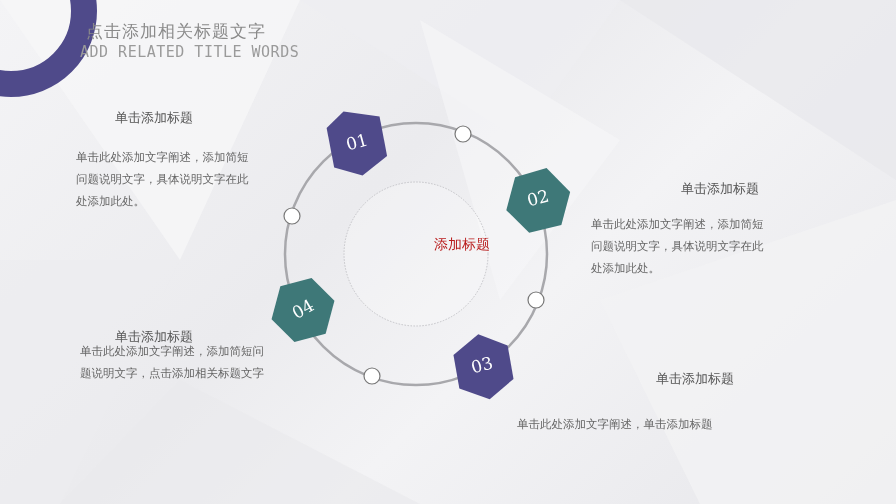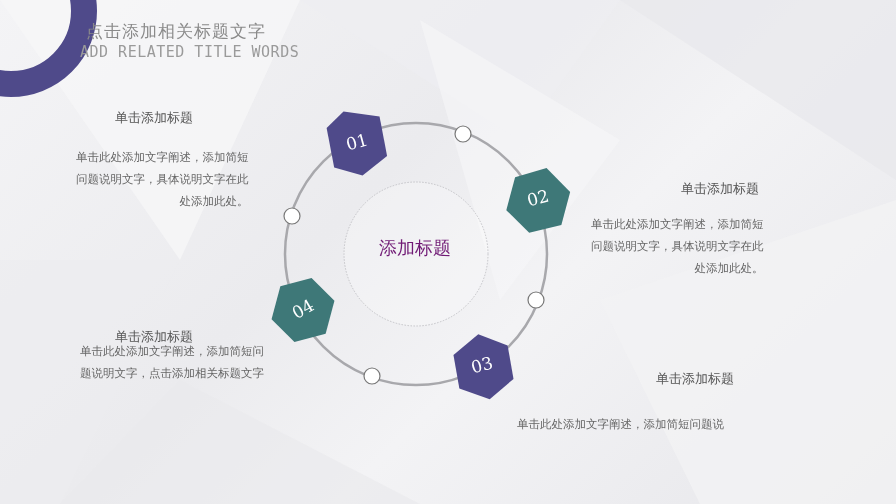--- a/index.html
+++ b/index.html
@@ -5,23 +5,23 @@
   html,body{margin:0;padding:0;}
   body{width:896px;height:504px;overflow:hidden;position:relative;
     font-family:"DejaVu Serif",serif;
     background:linear-gradient(135deg,#f4f4f6 0%,#ebebee 40%,#f3f3f5 60%,#e6e6ea 100%);}
   .poly{position:absolute;inset:0;}
   .corner{position:absolute;left:-75px;top:-75px;width:120px;height:120px;border-radius:50%;
     border:26px solid #4f4a8a;box-sizing:content-box;}
   .title-cn{position:absolute;left:80px;top:20px;font-size:17px;color:#8a8a8a;letter-spacing:1px;margin-left:6px;}
   .title-en{position:absolute;left:80px;top:43px;font-family:"DejaVu Sans Mono",monospace;font-size:15px;color:#9a9a9a;letter-spacing:.5px;}
   .blk-title{position:absolute;font-size:13px;color:#555;margin-left:16px;}
-  .blk-body{position:absolute;font-size:11.5px;color:#666;line-height:22px;text-align:right;}
+  .blk-body{position:absolute;font-size:11.5px;color:#666;line-height:22px;}
   .diagram{position:absolute;left:0;top:0;width:896px;height:504px;}
-  .center-text{position:absolute;left:340px;top:236px;width:150px;text-align:center;font-size:18px;color:#701a75;}
+  .center-text{position:absolute;left:340px;top:236px;width:150px;text-align:right;font-size:14px;color:#b91c1c;}
   .hex-label{position:absolute;width:60px;text-align:center;color:#fff;font-size:17px;}
 </style>
 </head>
 <body>
 
 <svg class="poly" width="896" height="504">
   <polygon points="0,0 300,0 180,260" fill="#f6f6f8" opacity=".8"></polygon>
   <polygon points="300,0 620,0 520,140" fill="#eeeef1" opacity=".8"></polygon>
   <polygon points="620,0 896,0 896,180" fill="#e8e8ec" opacity=".8"></polygon>
   <polygon points="0,260 180,260 60,504 0,504" fill="#ededf0" opacity=".7"></polygon>
@@ -71,14 +71,14 @@
 </div>
 
 <div class="blk-title" style="left:99px;top:328px;">单击添加标题</div>
 <div class="blk-body" style="left:80px;top:340px;">
   <div>单击此处添加文字阐述，添加简短问</div>
   <div>题说明文字，点击添加相关标题文字</div>
 </div>
 
 <div class="blk-title" style="left:640px;top:370px;">单击添加标题</div>
 <div class="blk-body" style="left:517px;top:413px;">
-  <div>单击此处添加文字阐述，添加简短问题说</div>
+  <div>单击此处添加文字阐述，单击添加标题</div>
 </div>
 
 </body></html>

